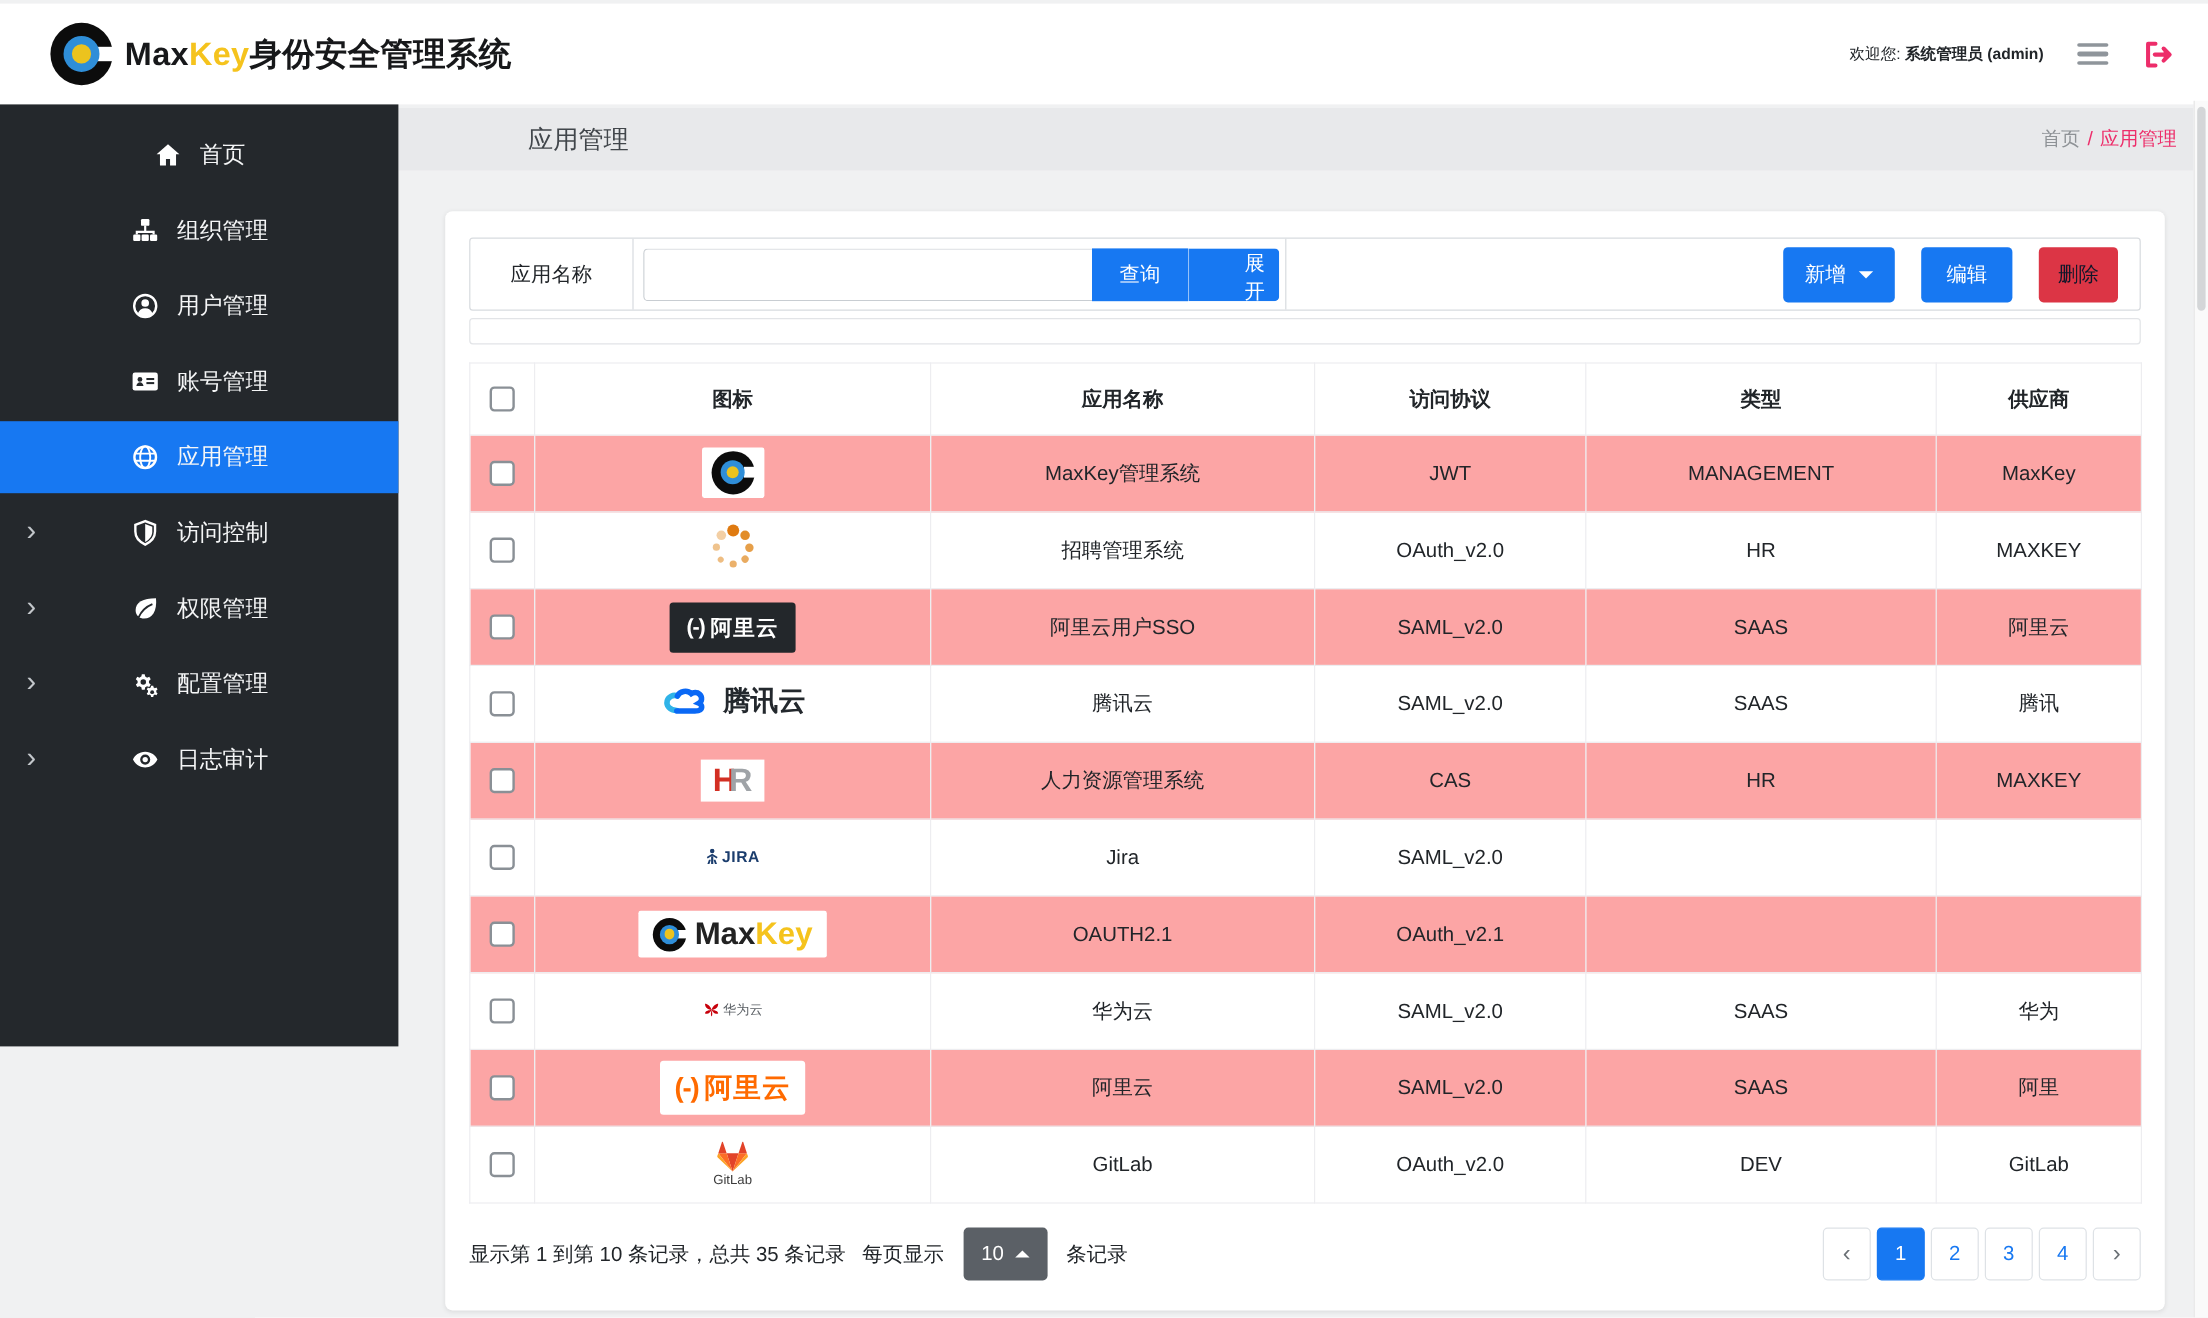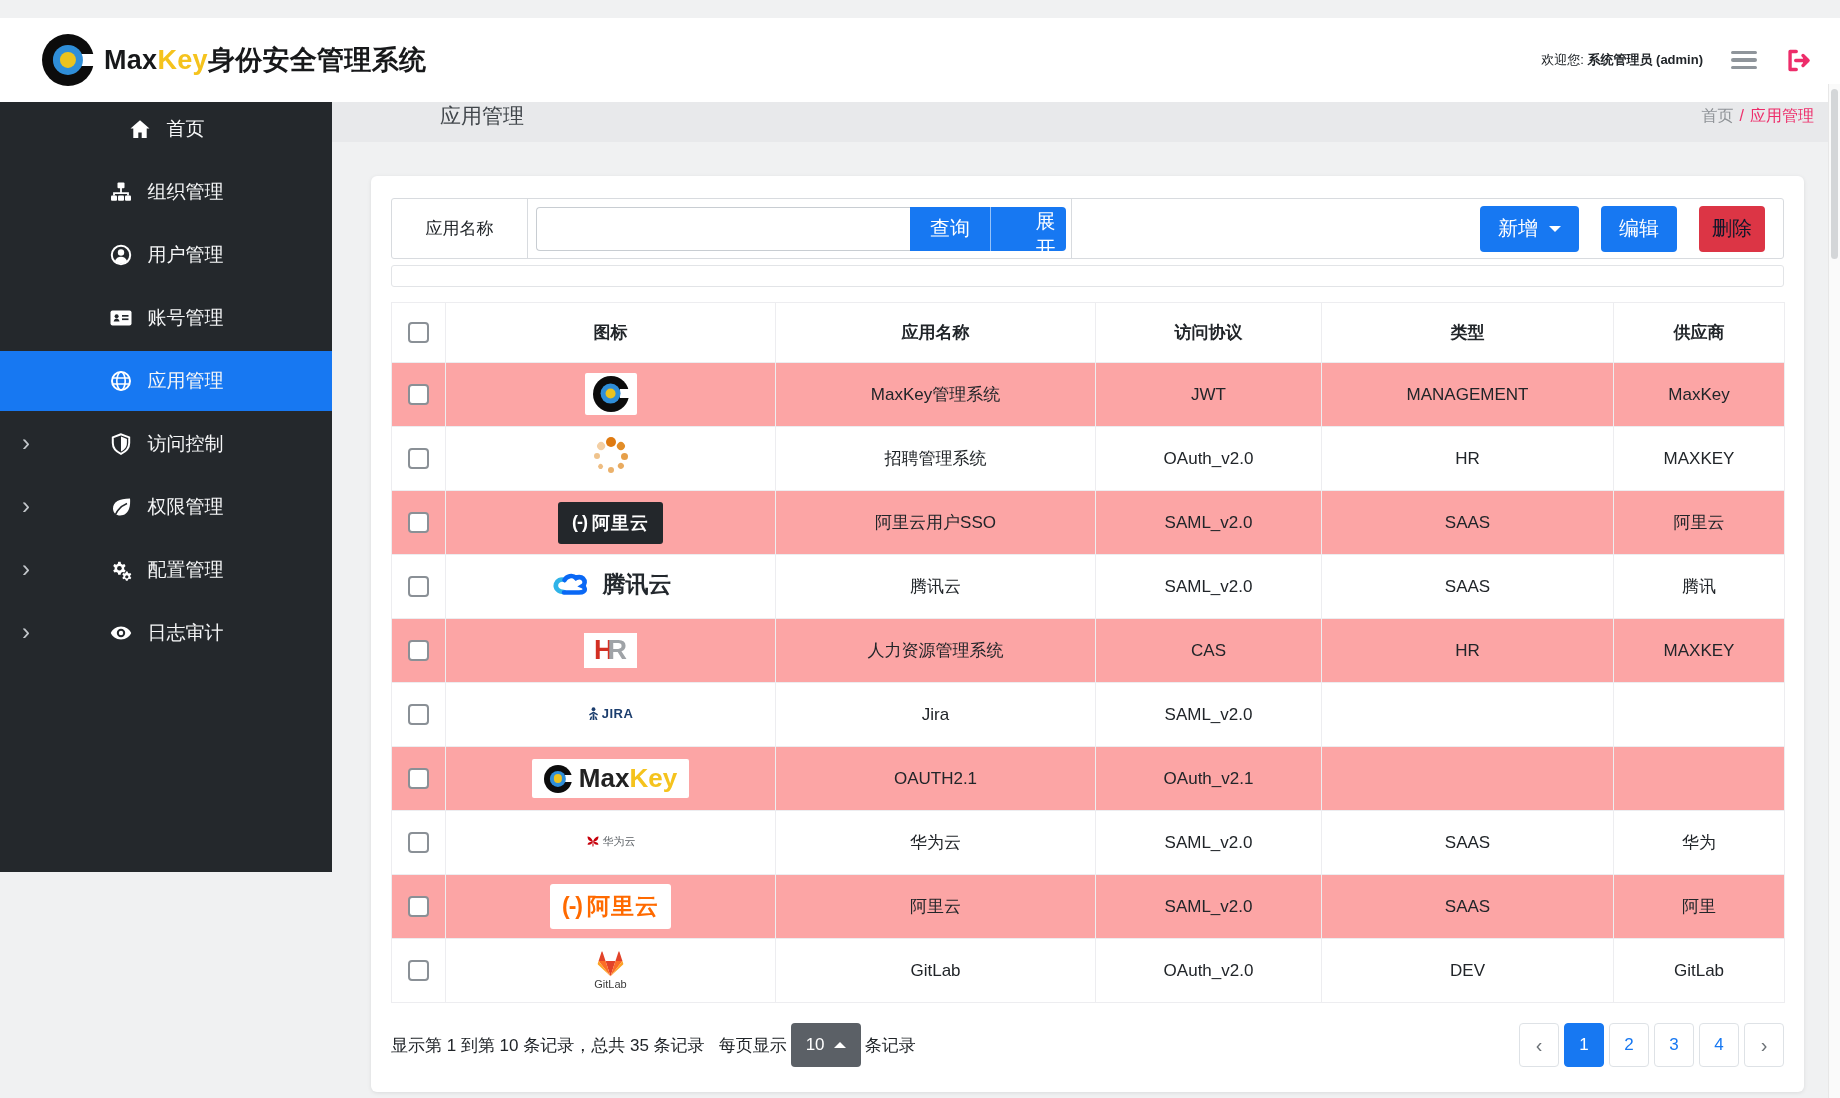--- a/index.html
+++ b/index.html
@@ -1,21 +1,21 @@
 <!DOCTYPE html>
 <html><head>
 <meta charset="utf-8">
 <style>
   html,body{margin:0;padding:0;}
   body{width:1840px;height:1098px;overflow:hidden;position:relative;background:#f0f1f2;
        font-family:"Liberation Sans","DejaVu Sans",sans-serif;color:#212529;}
   #app{position:absolute;inset:0;}
 
   
-  .top-header{position:absolute;top:18px;left:0;width:1840px;height:84px;background:#fff;
+  .top-header{position:absolute;top:3px;left:0;width:1840px;height:84px;background:#fff;
               display:flex;align-items:center;z-index:6;}
   .brand{display:flex;align-items:center;margin-left:42px;gap:10px;}
   .brand-text{font-size:27px;font-weight:bold;color:#17181a;letter-spacing:.3px;}
   .brand-text .key{color:#f5c31d;}
   .header-right{margin-left:auto;display:flex;align-items:center;gap:28px;margin-right:28px;font-size:13px;}
   .welcome b{font-weight:bold;}
   .hamburger{display:inline-flex;flex-direction:column;gap:4px;cursor:pointer;}
   .hamburger i{width:26px;height:3.5px;background:#8f959b;border-radius:2px;}
   .logout{display:inline-flex;cursor:pointer;}
 
@@ -50,21 +50,21 @@
   .card{position:absolute;left:371px;top:176px;width:1433px;height:916px;background:#fff;
         border-radius:6px;box-shadow:0 1px 4px rgba(0,0,0,.09);padding:22px 20px;box-sizing:border-box;}
 
   
   .filter-row{height:59px;border:1px solid #d8dbdf;border-radius:3px;display:flex;align-items:center;}
   .filter-left{display:flex;align-items:center;height:100%;border-right:1px solid #d8dbdf;padding-right:5px;}
   .filter-label{width:135px;height:100%;display:flex;align-items:center;justify-content:center;
                 font-size:17px;border-right:1px solid #d8dbdf;}
   .filter-input{margin-left:8px;width:374px;height:44px;border:1px solid #c8cdd2;border-right:none;
                 border-radius:4px 0 0 4px;padding:0 12px;font-size:16px;outline:none;box-sizing:border-box;}
-  .btn{font-size:20px;border:none;cursor:pointer;font-family:inherit;}
+  .btn{font-size:17px;border:none;cursor:pointer;font-family:inherit;}
   .btn-blue{background:#1778f2;color:#fff;}
   .btn-query{width:80px;height:44px;border-radius:0;}
   .btn-expand{width:76px;height:44px;border-radius:0 4px 4px 0;border-left:1px solid rgba(255,255,255,.55);padding-left:40px;}
   .filter-actions{margin-left:auto;display:flex;gap:22px;margin-right:18px;}
   .btn-add{height:46px;padding:0 18px;border-radius:4px;display:inline-flex;align-items:center;gap:11px;}
   .btn-edit{width:76px;height:46px;border-radius:4px;}
   .btn-delete{width:66px;height:46px;border-radius:4px;background:#dc3545;color:#0f172a;}
   .caret-down{width:0;height:0;border:6px solid transparent;border-top-color:#fff;margin-top:7px;}
   .caret-up{width:0;height:0;border:6px solid transparent;border-bottom-color:#fff;margin-bottom:7px;}
 
@@ -107,21 +107,21 @@
   .wm-max{color:#222;font-size:26px;font-weight:bold;}
   .wm-key{color:#f5c31d;font-size:26px;font-weight:bold;}
   .hw{display:inline-flex;align-items:center;gap:3px;}
   .hw-t{font-size:11px;color:#5a5f64;}
   .gl{display:inline-flex;flex-direction:column;align-items:center;gap:1px;}
   .gl-t{font-size:11px;color:#3c3c3c;}
 
   
   .tfooter{margin-top:20px;display:flex;align-items:center;font-size:17px;}
   .summary{margin-right:14px;}
-  .page-size-btn{margin:0 4px;height:44px;min-width:70px;background:#5b6066;color:#fff;border:none;
+  .page-size-btn{margin:0 16px;height:44px;min-width:70px;background:#5b6066;color:#fff;border:none;
                  border-radius:4px;font-size:17px;display:inline-flex;align-items:center;
                  justify-content:center;gap:9px;cursor:pointer;font-family:inherit;}
   .pagination{margin-left:auto;display:flex;gap:5px;}
   .pg{min-width:40px;height:44px;border:1px solid #dee2e6;border-radius:4px;display:flex;
       align-items:center;justify-content:center;background:#fff;color:#1778f2;cursor:pointer;
       font-size:17px;box-sizing:border-box;padding:0 6px;}
   .pg.active{background:#1778f2;border-color:#1778f2;color:#fff;}
   .pg.arrow{color:#6a7075;font-size:20px;}
 
   

